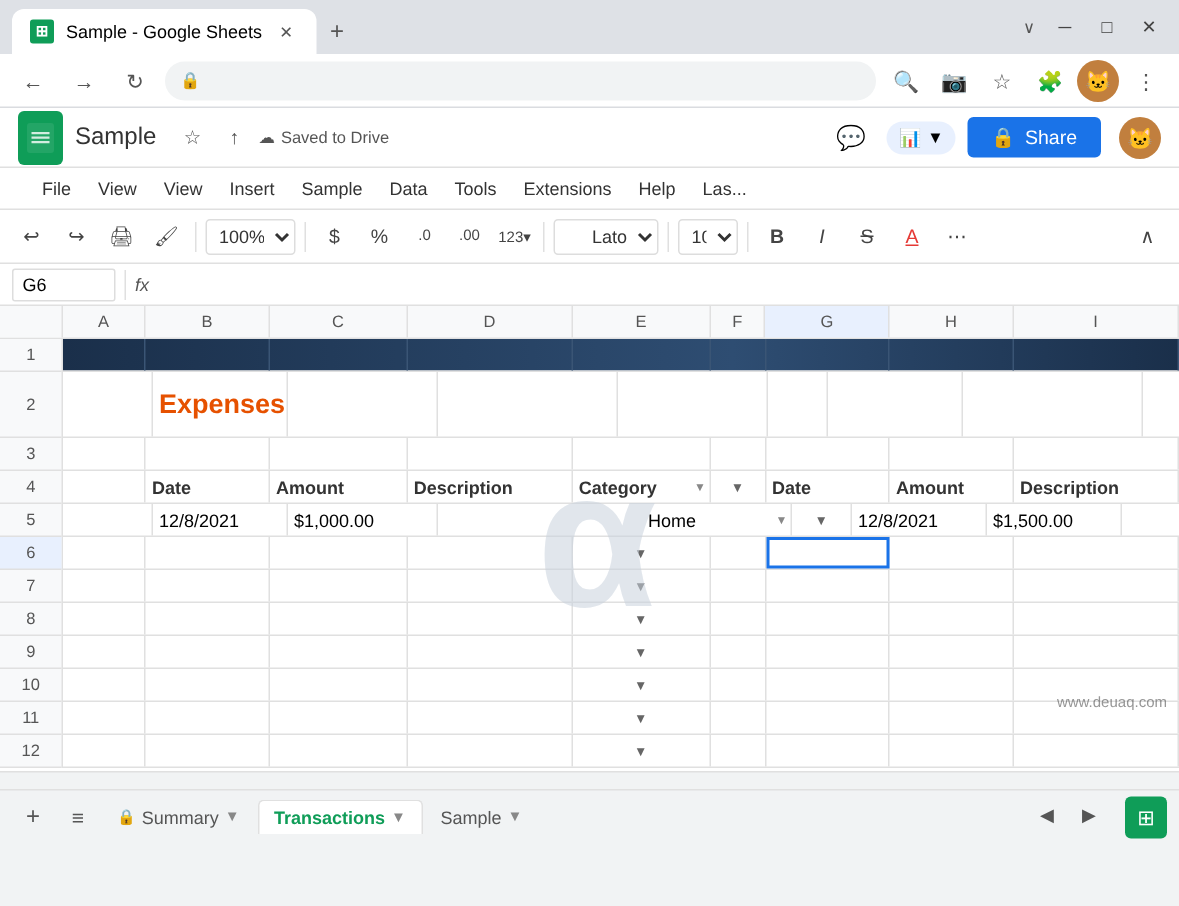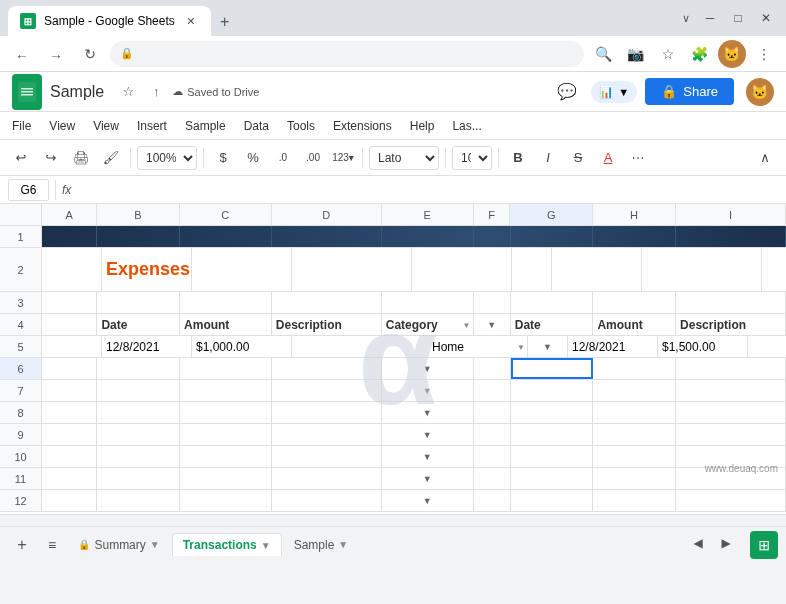--- a/index.html
+++ b/index.html
@@ -226,21 +226,21 @@
       align-items: center;
       gap: 6px;
     }
 
     
     .menu-bar {
       background: #fff;
       height: 28px;
       display: flex;
       align-items: center;
-      padding: 0 4px;
+      padding: 0 20px;
       gap: 2px;
       border-bottom: 1px solid #e0e0e0;
     }
     .menu-item {
       padding: 3px 8px;
       font-size: 12px;
       color: #333;
       cursor: pointer;
       border-radius: 3px;
     }
@@ -289,27 +289,26 @@
     .formula-bar {
       background: #fff;
       height: 28px;
       display: flex;
       align-items: center;
       padding: 0 8px;
       gap: 6px;
       border-bottom: 1px solid #e0e0e0;
     }
     .cell-ref {
-      width: 41px;
+      width: 69px;
       height: 22px;
       border: 1px solid #ddd;
       border-radius: 2px;
       padding: 0 6px;
       font-size: 12px;
-      text-align: center;
     }
     .formula-divider {
       width: 1px;
       height: 20px;
       background: #e0e0e0;
     }
     .formula-icon {
       font-size: 12px;
       color: #555;
       font-style: italic;
@@ -609,21 +608,21 @@
     <option>75%</option>
     <option>125%</option>
   </select>
   <div class="toolbar-divider"></div>
   <div class="toolbar-btn">$</div>
   <div class="toolbar-btn">%</div>
   <div class="toolbar-btn" style="font-size:10px;">.0</div>
   <div class="toolbar-btn" style="font-size:10px;">.00</div>
   <div class="toolbar-btn" style="font-size:10px;">123▾</div>
   <div class="toolbar-divider"></div>
-  <select class="toolbar-select" style="width:70px;">
+  <select class="toolbar-select" style="width:70px;text-align:right;">
     <option>Lato</option>
     <option>Arial</option>
     <option>Times New Roman</option>
   </select>
   <div class="toolbar-divider"></div>
   <select class="toolbar-select" style="width:40px;">
     <option>10</option>
     <option>11</option>
     <option>12</option>
   </select>

